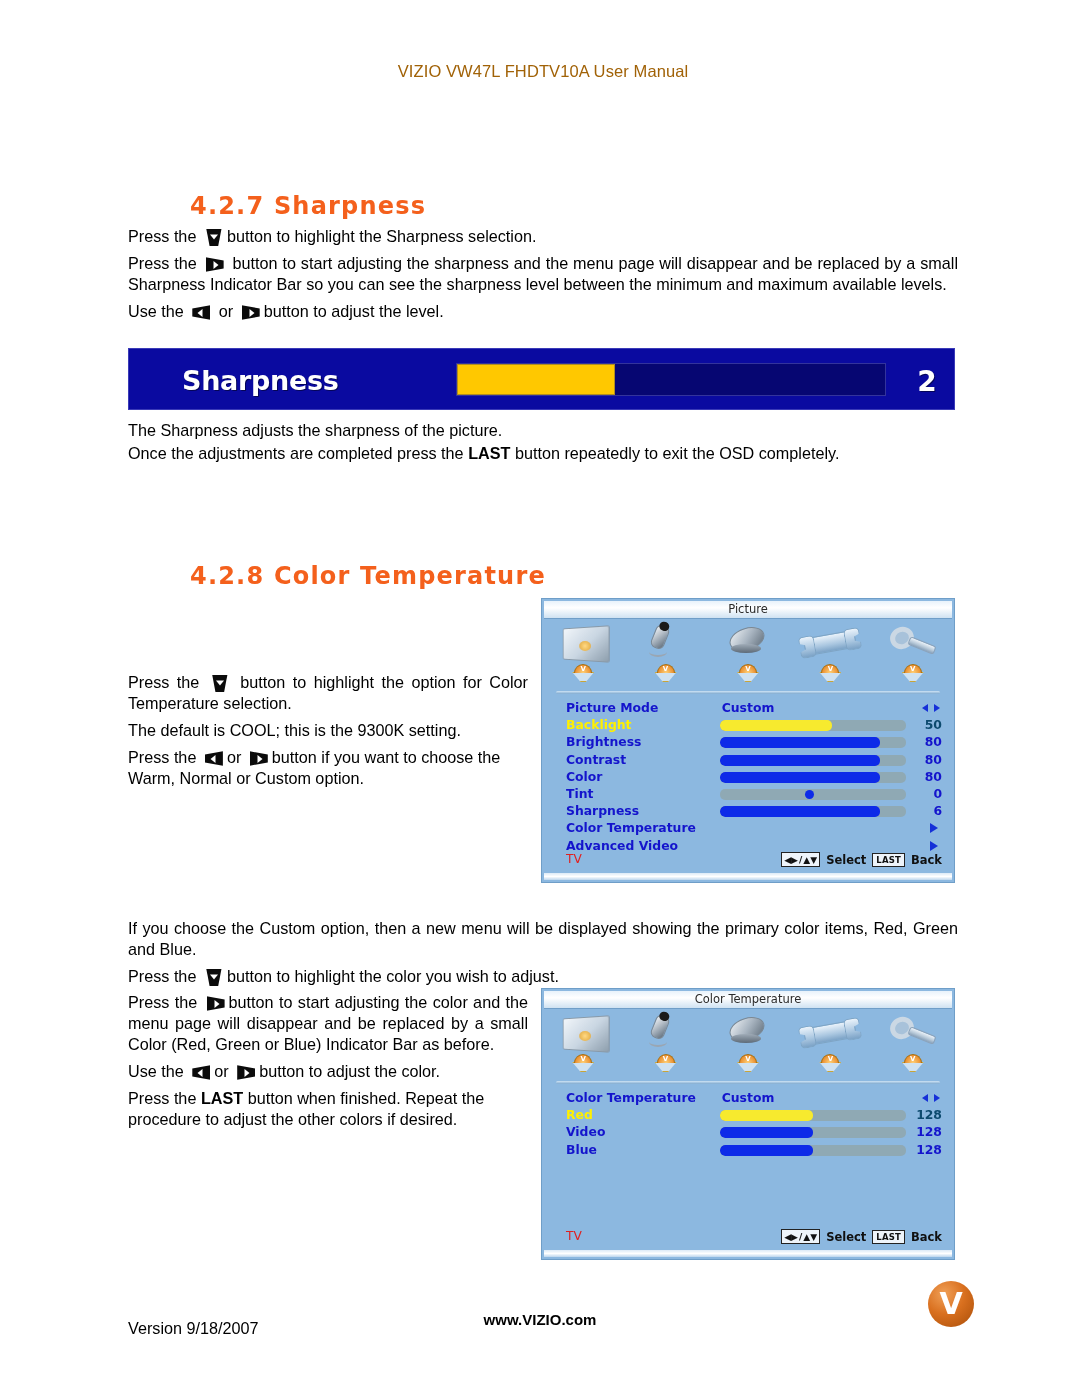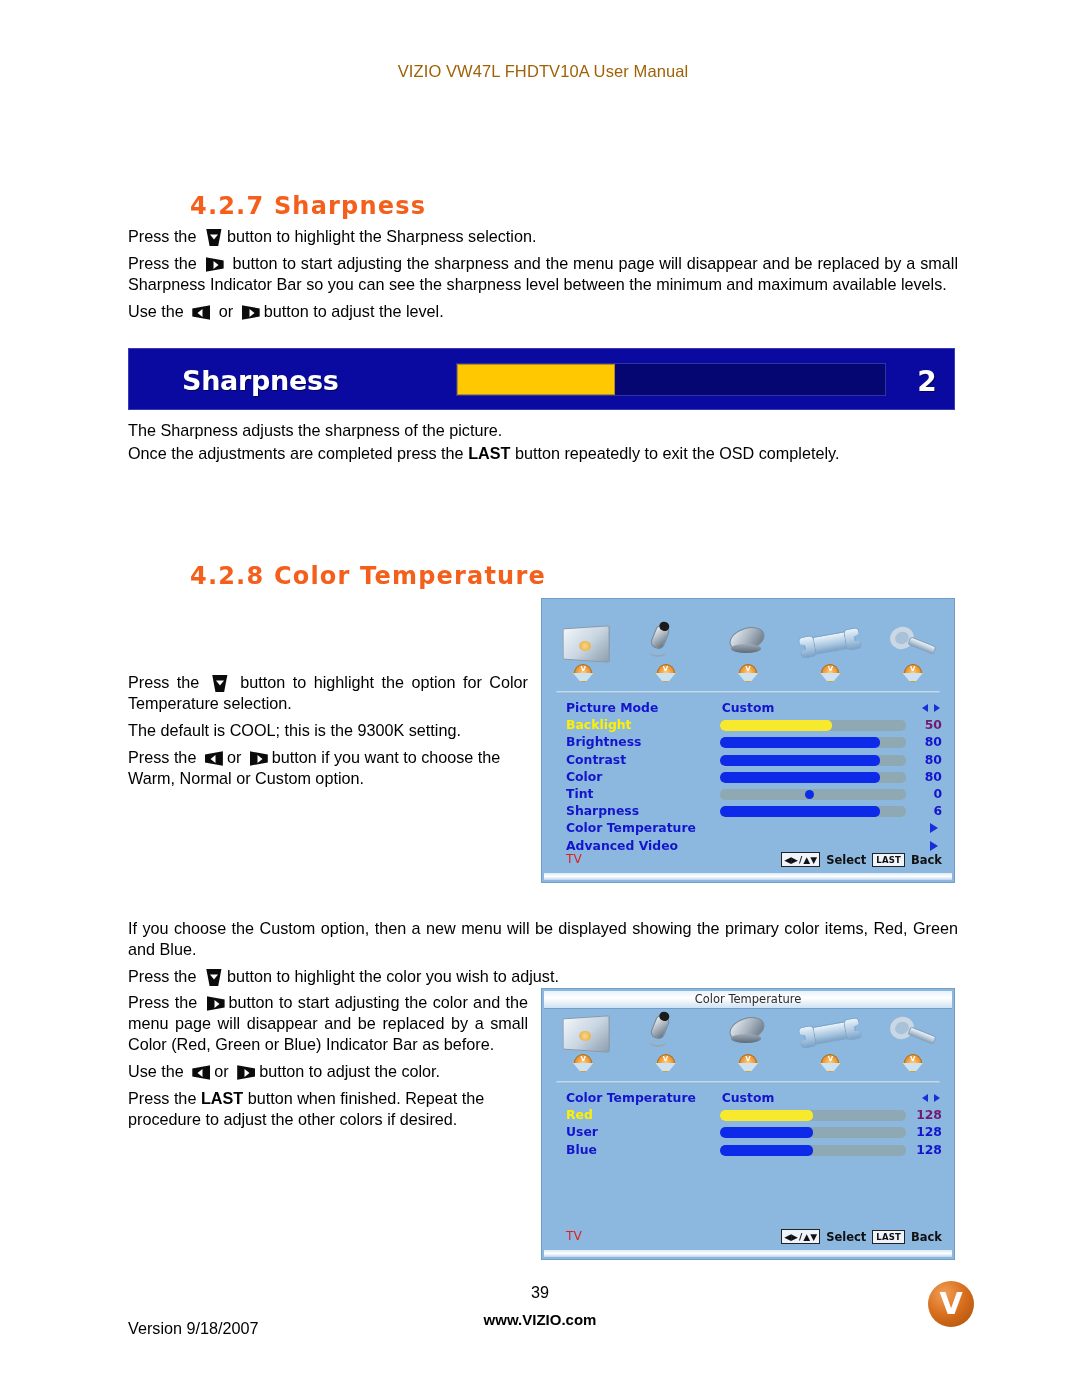--- a/index.html
+++ b/index.html
@@ -283,21 +283,21 @@
     background: #0D2AE8;
   }
   .osd .row .val {
     position: absolute;
     right: 12px;
     top: 0;
     width: 32px;
     text-align: right;
     color: #1414CC;
   }
-  .osd .row.selected .val { color: #701a75; }
+  .osd .row.selected .val { color: #0c4a6e; }
   .osd .row .lr-arrows {
     position: absolute;
     right: 14px;
     top: 4px;
     width: 18px; height: 9px;
   }
   .osd .row .lr-arrows i {
     position: absolute;
     top: 0;
     width: 0; height: 0;
@@ -553,20 +553,21 @@
     <p class="para just">
       <span>Press the </span><span class="btn-glyph down"><span class="tri"></span></span> <span>button to highlight the option for Color Temperature selection.</span>
     </p>
     <p class="para">The default is COOL; this is the 9300K setting.</p>
     <p class="para">
       <span>Press the </span><span class="btn-glyph left"><span class="tri"></span></span><span>or </span><span class="btn-glyph right"><span class="tri"></span></span><span>button if you want to choose the Warm, Normal or Custom option.</span>
     </p>
   </div>
 
   <div class="osd" id="osd-picture" style="left:541px;top:598px;width:414px;height:285px;">
+    <div class="titlebar">Picture</div>
 
     <div class="icon-row" style="top:24px;">
       <div class="icon-cell">
         <div class="icon-art">
             <div class="art-screen"></div>
           </div>
         <div class="tab-badge">
             <div class="skirt"></div>
             <div class="dome">
               <span>V</span>
@@ -802,21 +803,21 @@
           </div>
         </div>
         <div class="row selected">
           <div class="name">Red</div>
           <div class="track">
             <div class="fill" style="width: 50%;"></div>
           </div>
           <div class="val">128</div>
         </div>
         <div class="row">
-          <div class="name">User</div>
+          <div class="name">Video</div>
           <div class="track">
             <div class="fill" style="width: 50%;"></div>
           </div>
           <div class="val">128</div>
         </div>
         <div class="row">
           <div class="name">Blue</div>
           <div class="track">
             <div class="fill" style="width: 50%;"></div>
           </div>
@@ -834,19 +835,18 @@
           </span>
         <span>Select</span>
         <span class="keycap">LAST</span>
         <span>Back</span>
       </div>
     </div>
     <div class="bottom-bevel"></div>
   </div>
 
   <div class="foot-version">Version 9/18/2007</div>
-  <div class="foot-page">39</div>
   <div class="foot-url">www.VIZIO.com</div>
   <div class="foot-logo">
     <div class="v">V</div>
   </div>
 
 </div>
 
 </body></html>

